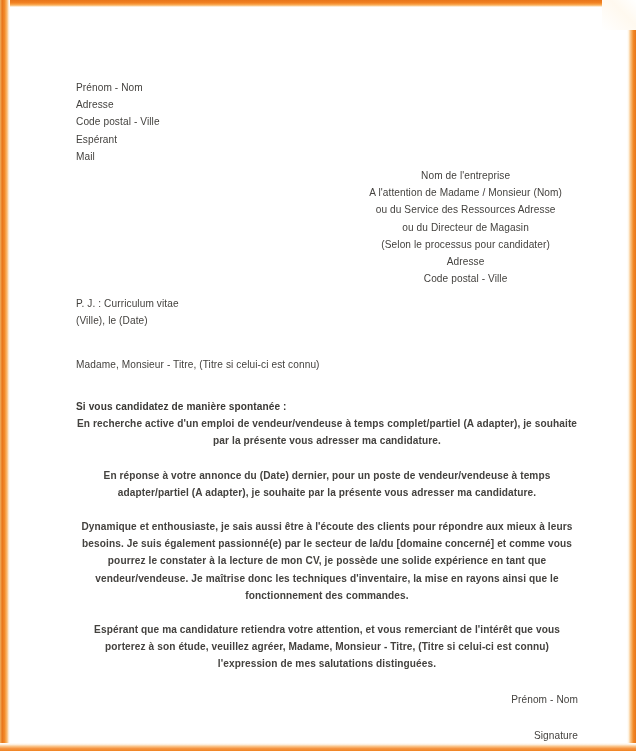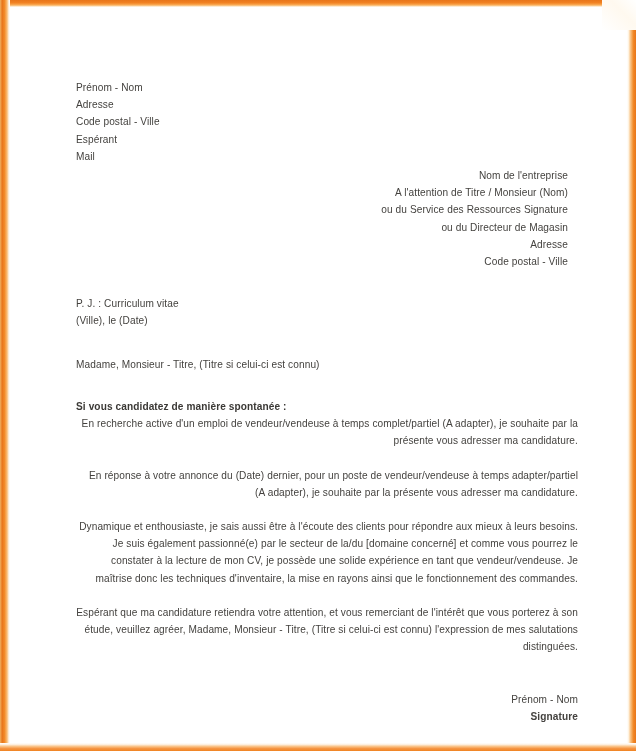--- a/index.html
+++ b/index.html
@@ -86,22 +86,22 @@
   .sender {
     position: absolute;
     top: 72px;
     left: 0;
   }
   .sender div { white-space: nowrap; }
 
   .recipient {
     position: absolute;
     top: 160px;
-    right: 10px;
-    text-align: right;
+    right: 16px;
+    text-align: center;
   }
   .recipient div { white-space: nowrap; }
 
   .subject {
     position: absolute;
     top: 288px;
     left: 0;
   }
   .subject div { white-space: nowrap; }
 
@@ -117,32 +117,32 @@
     top: 374px;
     left: 0;
     right: 0;
   }
 
   .blk { margin-bottom: 13px; margin-top: 17px; }
   .heading {
     font-weight: bold;
     color: #3b3936;
   }
-  .para { text-align: right; }
+  .para { text-align: center; font-weight: bold; }
 
   .signature {
     position: absolute;
     top: 684px;
     right: 0;
     text-align: right;
   }
   .signature .sig-name { white-space: nowrap; }
   .signature .sig-label {
     white-space: nowrap;
-    font-weight: bold;
+    margin-top: 19px;
   }
 </style>
 </head>
 <body>
 
 <div class="page">
 
   <div class="border-top"></div>
   <div class="border-left"></div>
   <div class="border-right"></div>
@@ -155,23 +155,24 @@
       <div class="sender txt">
         <div>Prénom - Nom</div>
         <div>Adresse</div>
         <div>Code postal - Ville</div>
         <div>Espérant</div>
         <div>Mail</div>
       </div>
 
       <div class="recipient txt">
         <div>Nom de l'entreprise</div>
-        <div>A l'attention de Titre / Monsieur (Nom)</div>
-        <div>ou du Service des Ressources Signature</div>
+        <div>A l'attention de Madame / Monsieur (Nom)</div>
+        <div>ou du Service des Ressources Adresse</div>
         <div>ou du Directeur de Magasin</div>
+        <div>(Selon le processus pour candidater)</div>
         <div>Adresse</div>
         <div>Code postal - Ville</div>
       </div>
 
       <div class="subject txt">
         <div>P. J. : Curriculum vitae</div>
         <div>(Ville), le (Date)</div>
       </div>
 
       <div class="salutation txt">Madame, Monsieur - Titre, (Titre si celui-ci est connu)</div>

